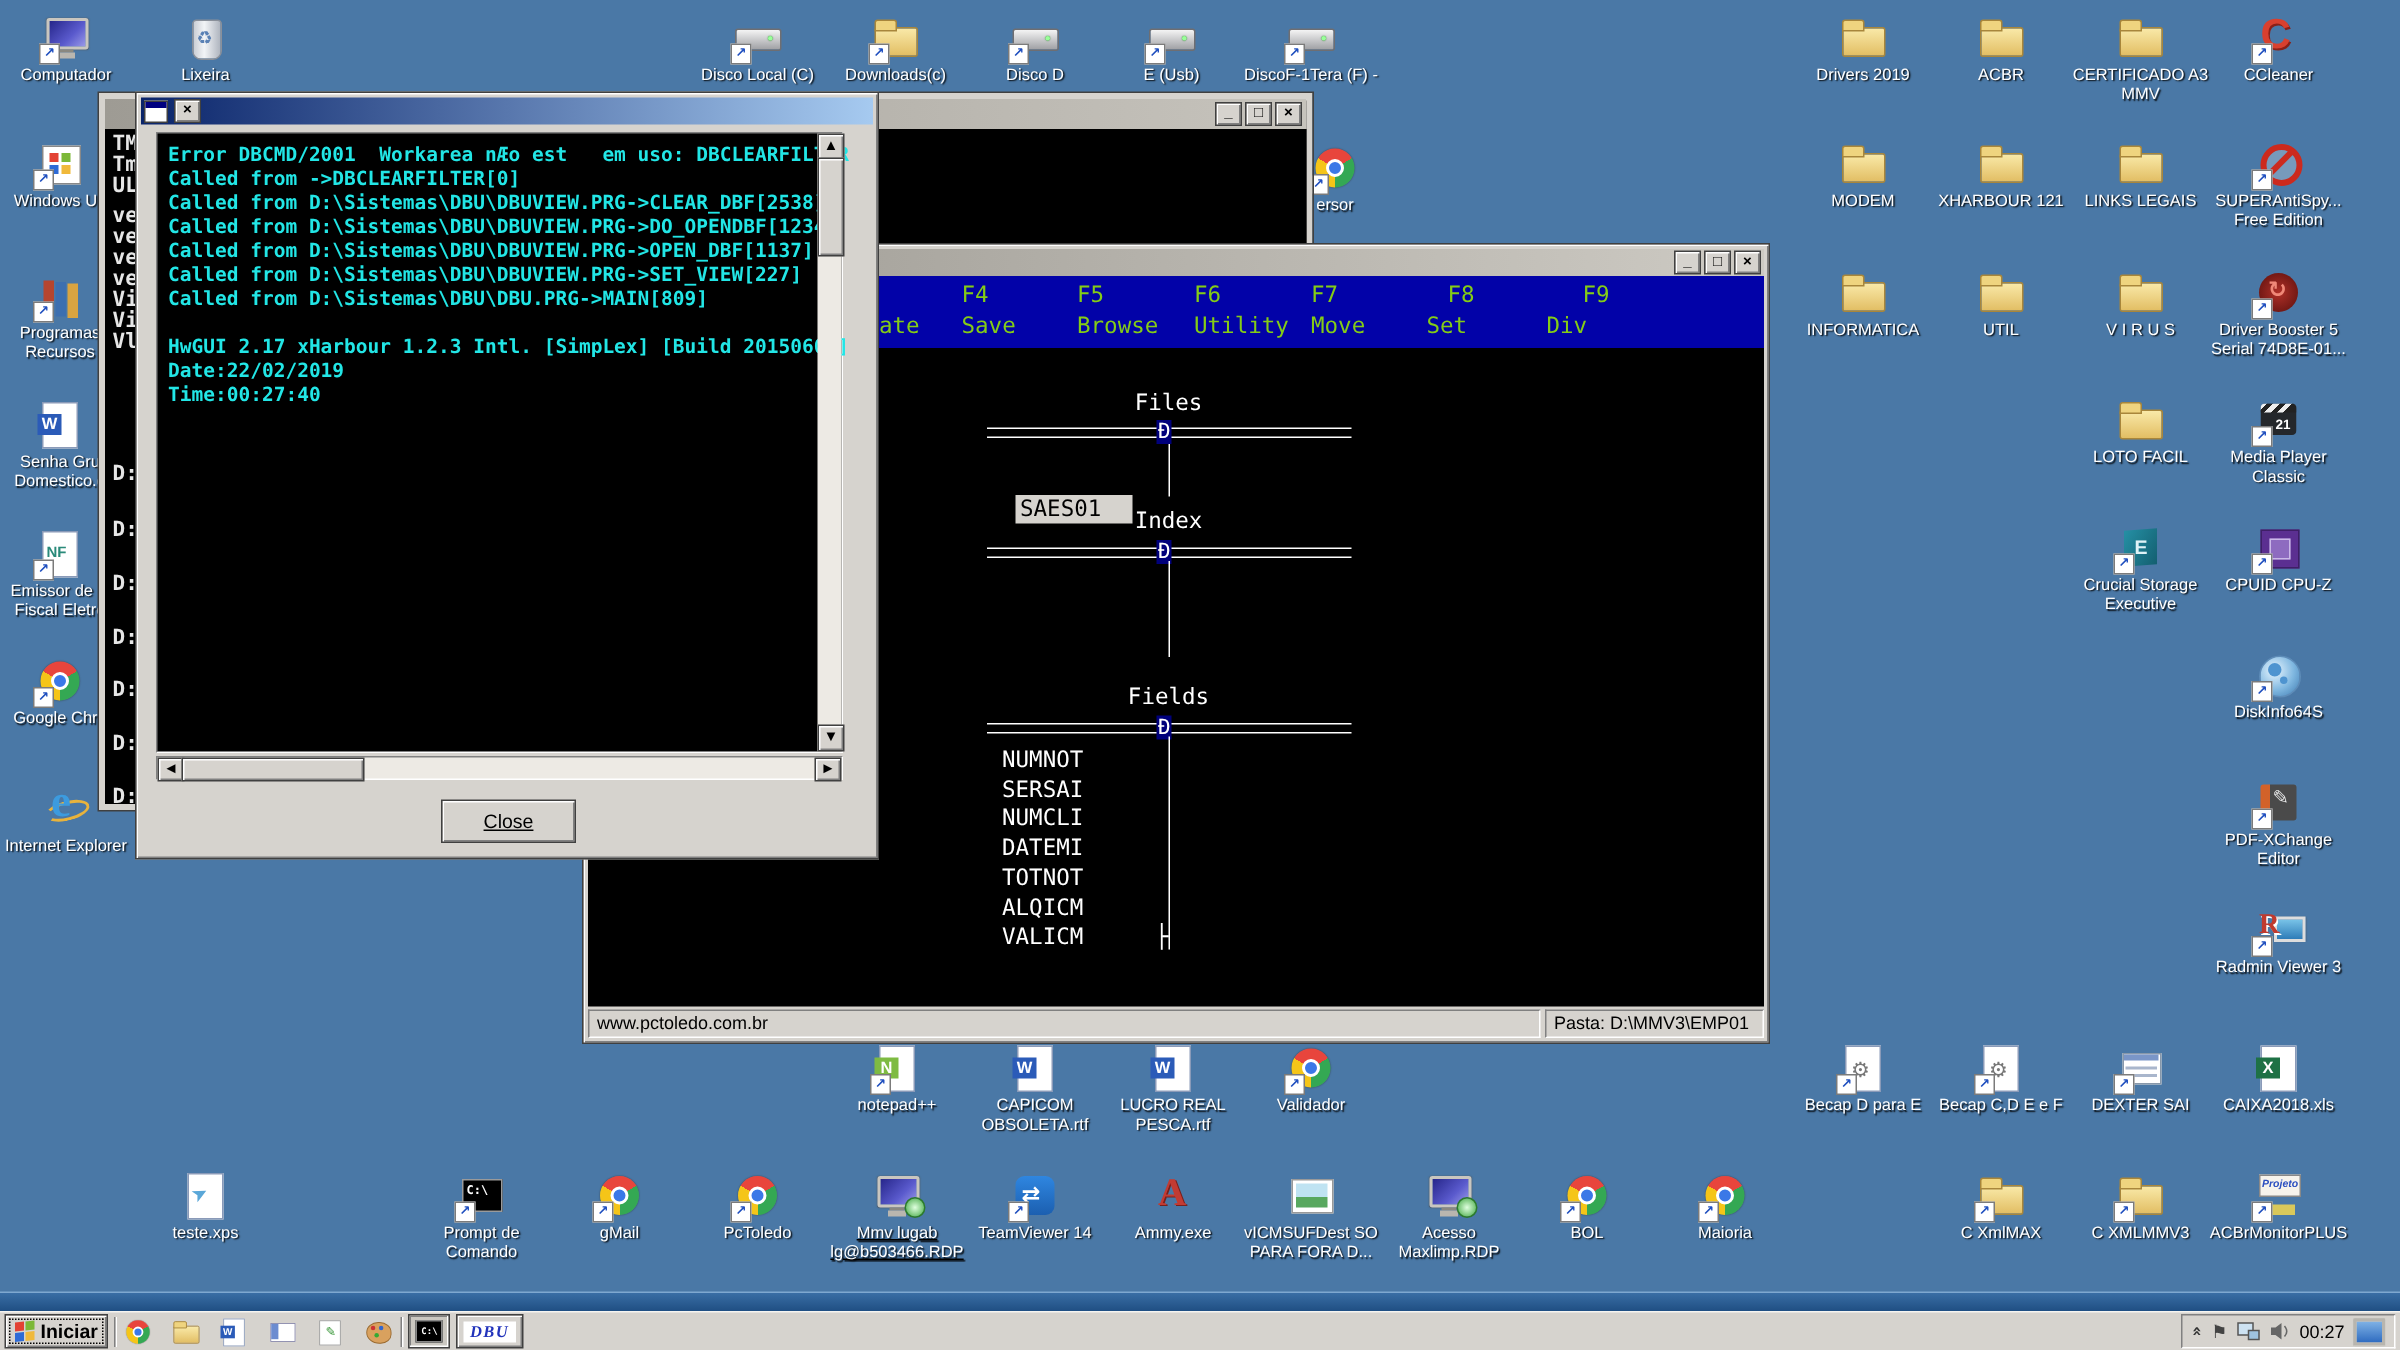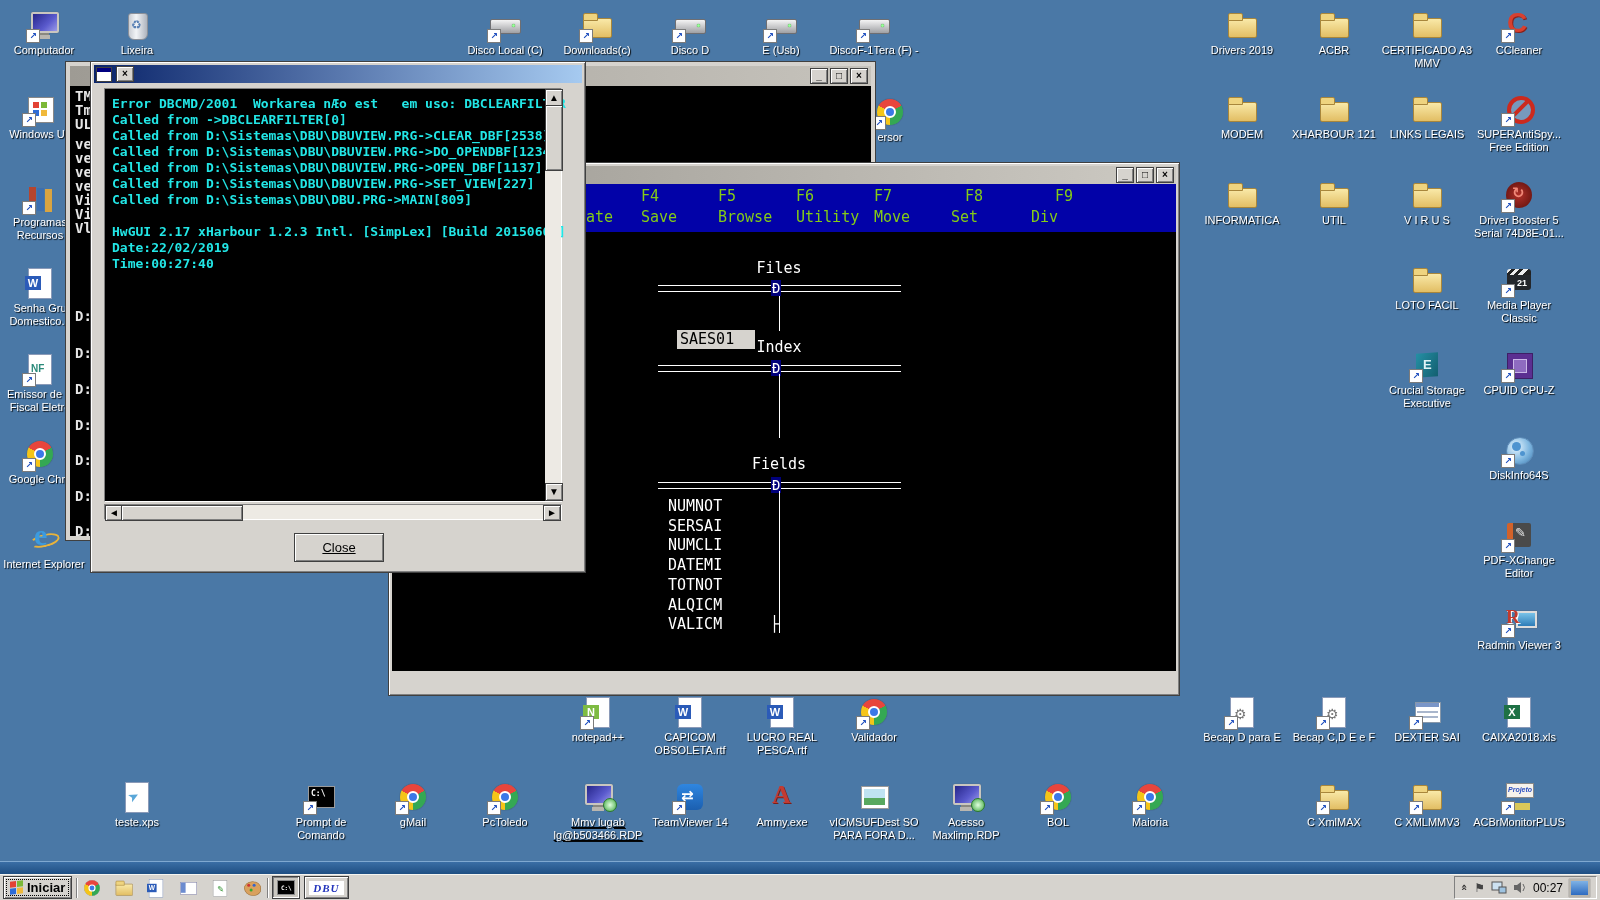--- a/index.html
+++ b/index.html
@@ -605,20 +605,24 @@
           <div class="fld" style="top: 265px;">NUMNOT</div>
           <div class="fld" style="top: 284.7px;">SERSAI</div>
           <div class="fld" style="top: 304.4px;">NUMCLI</div>
           <div class="fld" style="top: 324.1px;">DATEMI</div>
           <div class="fld" style="top: 343.8px;">TOTNOT</div>
           <div class="fld" style="top: 363.5px;">ALQICM</div>
           <div class="fld" style="top: 383.2px;">VALICM</div>
         </div>
       <div class="curchar" style="top:383px">├</div>
     </div>
+    <div id="dbu-status">
+      <div class="spanel" style="flex:1">www.pctoledo.com.br</div>
+      <div class="spanel" style="width:146px">Pasta: D:\MMV3\EMP01</div>
+    </div>
   </div>
 
   <div id="err-win" class="win">
     <div id="err-title">
       <div class="elog-ico"></div>
       <div class="tbtn btn3d">×</div>
     </div>
     <div id="err-text-area">
       <div id="err-text">Error DBCMD/2001  Workarea nÆo est   em uso: DBCLEARFILTER
 Called from -&gt;DBCLEARFILTER[0]

